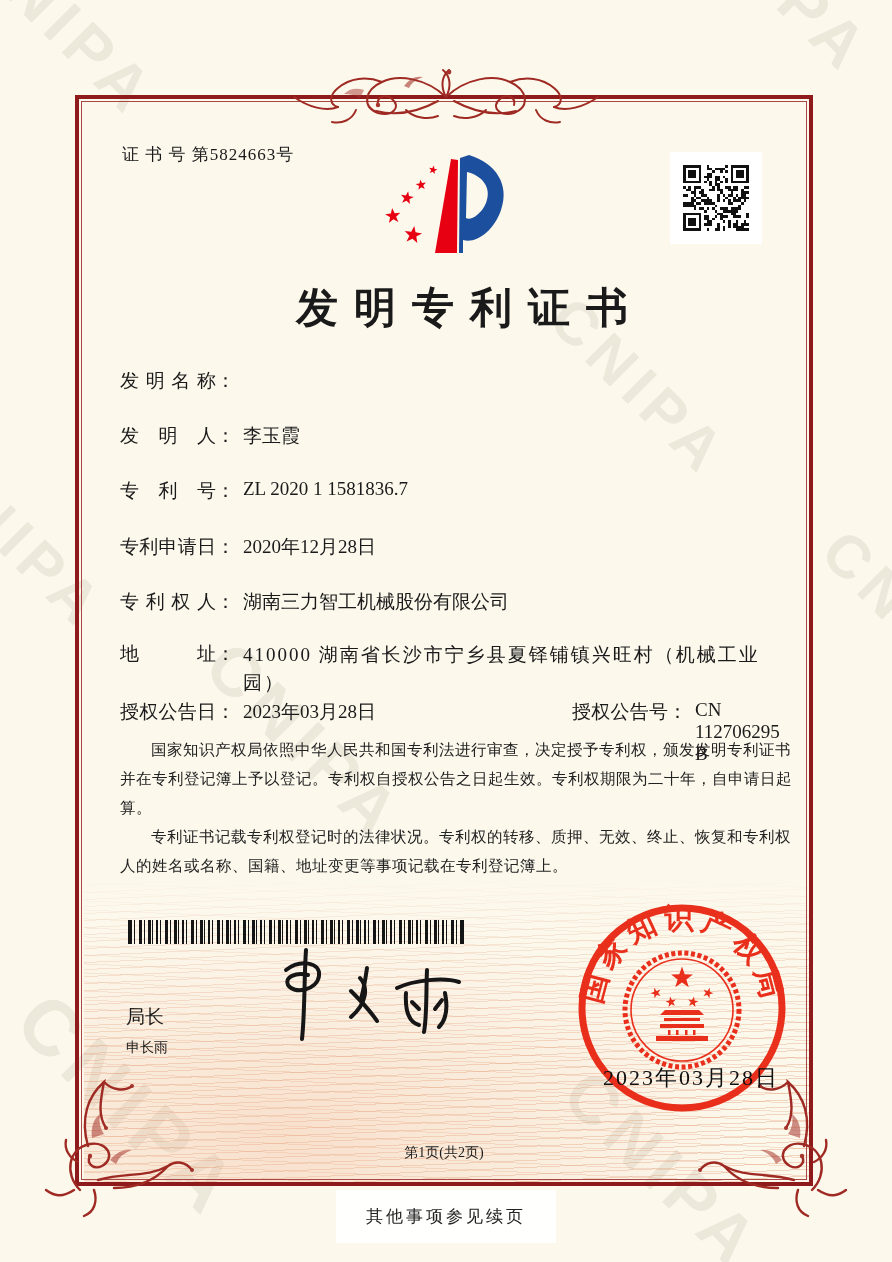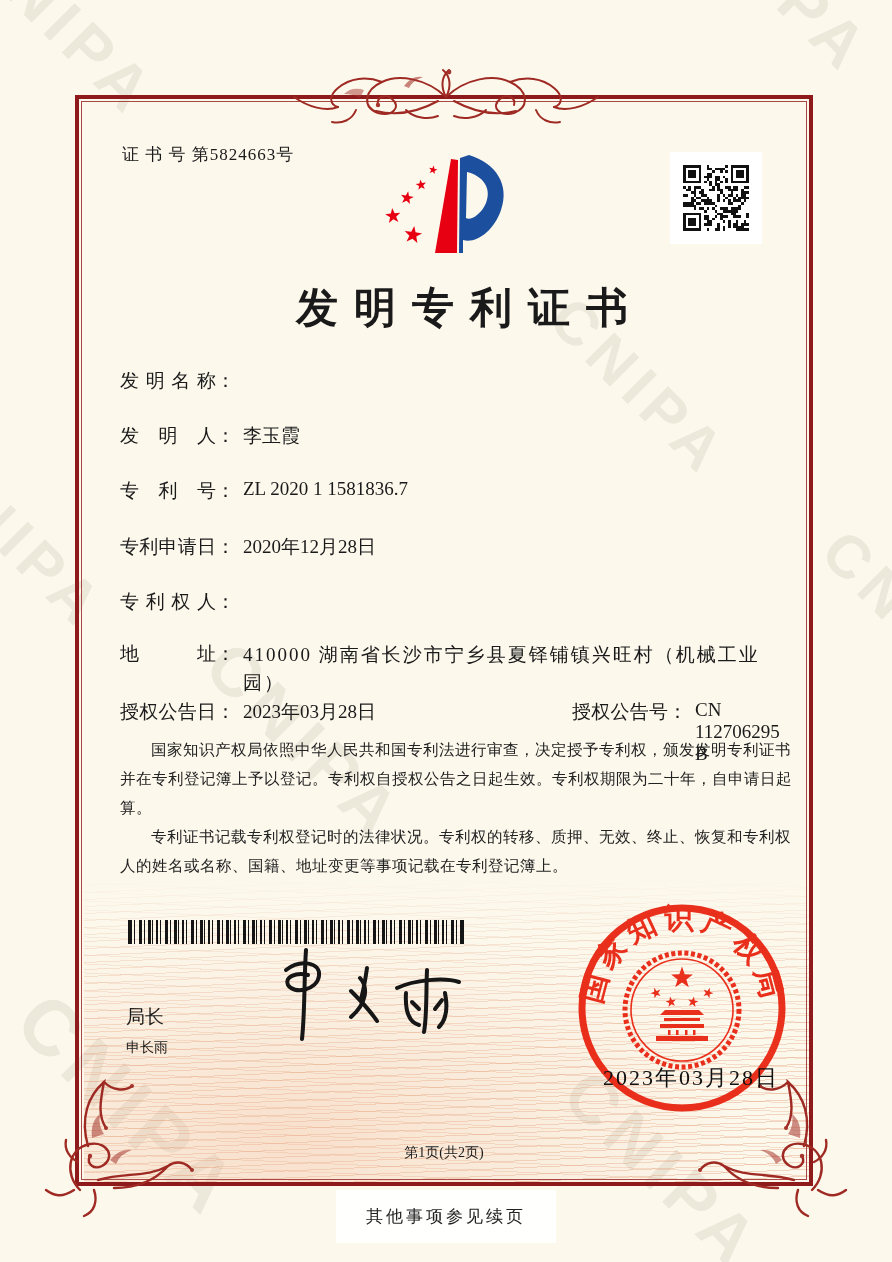--- a/index.html
+++ b/index.html
@@ -245,20 +245,21 @@
     <span class="value">2020年12月28日</span>
   </div>
   <div class="row" style="top:589px">
     <span class="jlabel">
         <span>专</span>
         <span>利</span>
         <span>权</span>
         <span>人</span>
       </span>
       <span class="colon">：</span>
+    <span class="value">湖南三力智工机械股份有限公司</span>
   </div>
   <div class="row" style="top:641px">
     <span class="jlabel">
         <span>地</span>
         <span>址</span>
       </span>
       <span class="colon">：</span>
     <span class="value addr">410000 湖南省长沙市宁乡县夏铎铺镇兴旺村（机械工业园）</span>
   </div>
   <div class="row" style="top:699px;left:120px;width:674px">

